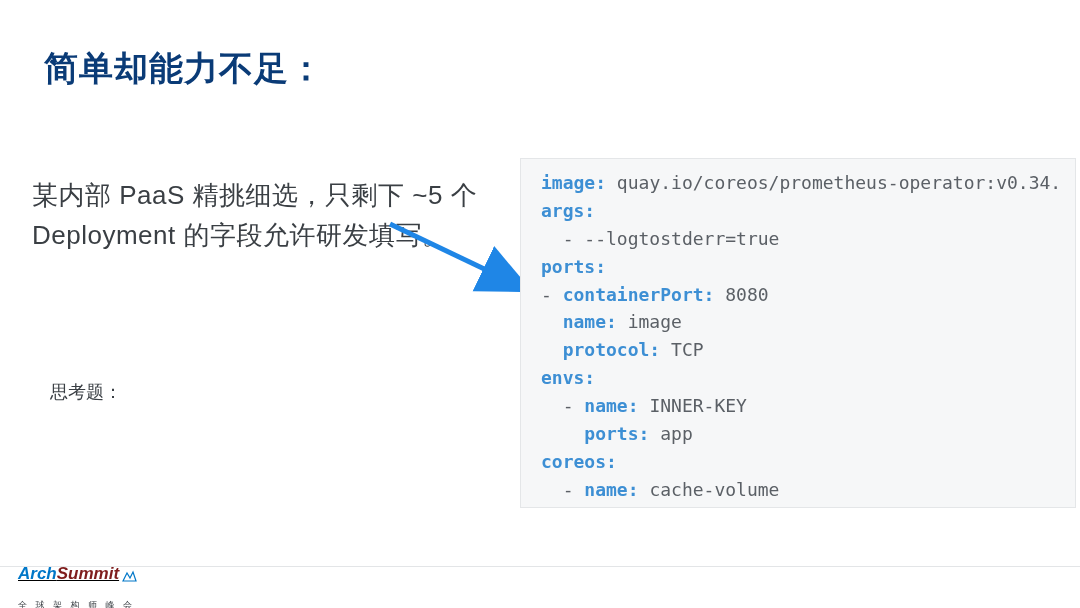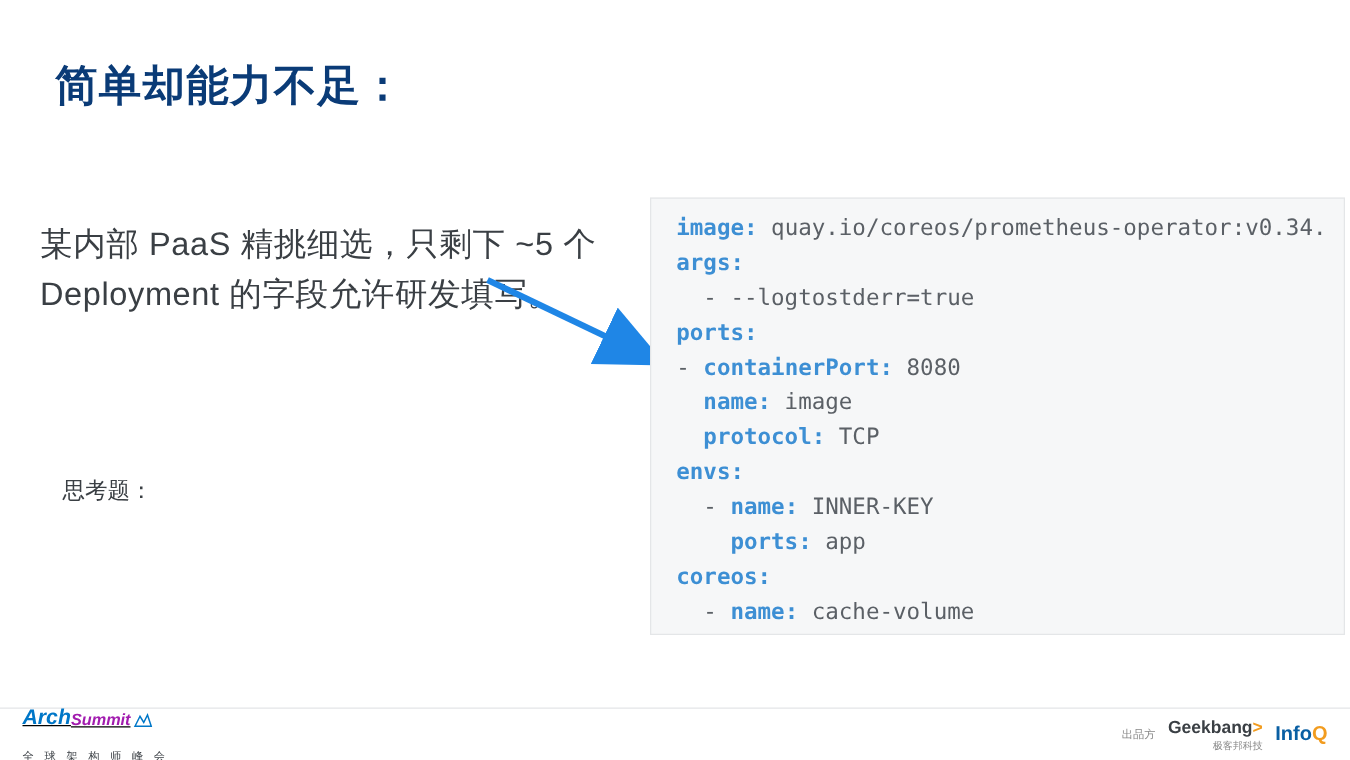--- a/index.html
+++ b/index.html
@@ -77,21 +77,21 @@
       justify-content: space-between;
       padding: 0 18px;
     }
     .archsummit {
       display: flex; flex-direction: column; align-items: flex-start;
       line-height: 1;
       text-decoration: underline;
     }
     .arch-top { display: flex; align-items: flex-end; }
     .arch-arch { color: #0077c8; font-weight: 700; font-size: 17px; font-style: italic; }
-    .arch-summit { color: #a21caf; font-weight: 700; font-size: 13px; font-style: italic; }
+    .arch-summit { color: #7f1d1d; font-weight: 700; font-size: 17px; font-style: italic; }
     .arch-tri { margin-left: 2px; }
     .arch-sub { font-size: 9px; color: #3a3f44; letter-spacing: 3px; margin-top: 19px; }
 
     .footer-right { display: flex; align-items: center; gap: 10px; }
     .smalltxt { font-size: 9px; color: #888; }
     .geekbang { font-weight: 700; font-size: 14px; color: #3a3f44; }
     .geekbang .g-orange { color: #f29c1f; }
     .geek-sub { font-size: 8px; color: #888; display: block; text-align: right; }
     .infoq { font-weight: 800; font-size: 16px; color: #0a5fa3; }
     .infoq .q { color: #f29c1f; }
@@ -134,23 +134,15 @@
     <div class="archsummit">
       <div class="arch-top">
         <span class="arch-arch">Arch</span>
           <span class="arch-summit">Summit</span>
         <svg class="arch-tri" width="16" height="12" viewBox="0 0 16 12">
             <path d="M2 11 L6 3 L9 8 L12 2 L15 11 Z" fill="none" stroke="#0077c8" stroke-width="1.2"></path>
           </svg>
       </div>
       <div class="arch-sub">全 球 架 构 师 峰 会</div>
     </div>
-    <div class="footer-right">
-      <span class="smalltxt">出品方</span>
-      <span>
-        <span class="geekbang"><span>Geekbang</span><span class="g-orange">&gt;</span></span>
-        <span class="geek-sub">极客邦科技</span>
-      </span>
-      <span class="infoq"><span>Info</span><span class="q">Q</span></span>
-    </div>
   </div>
 
 </div>
 
 </body></html>

